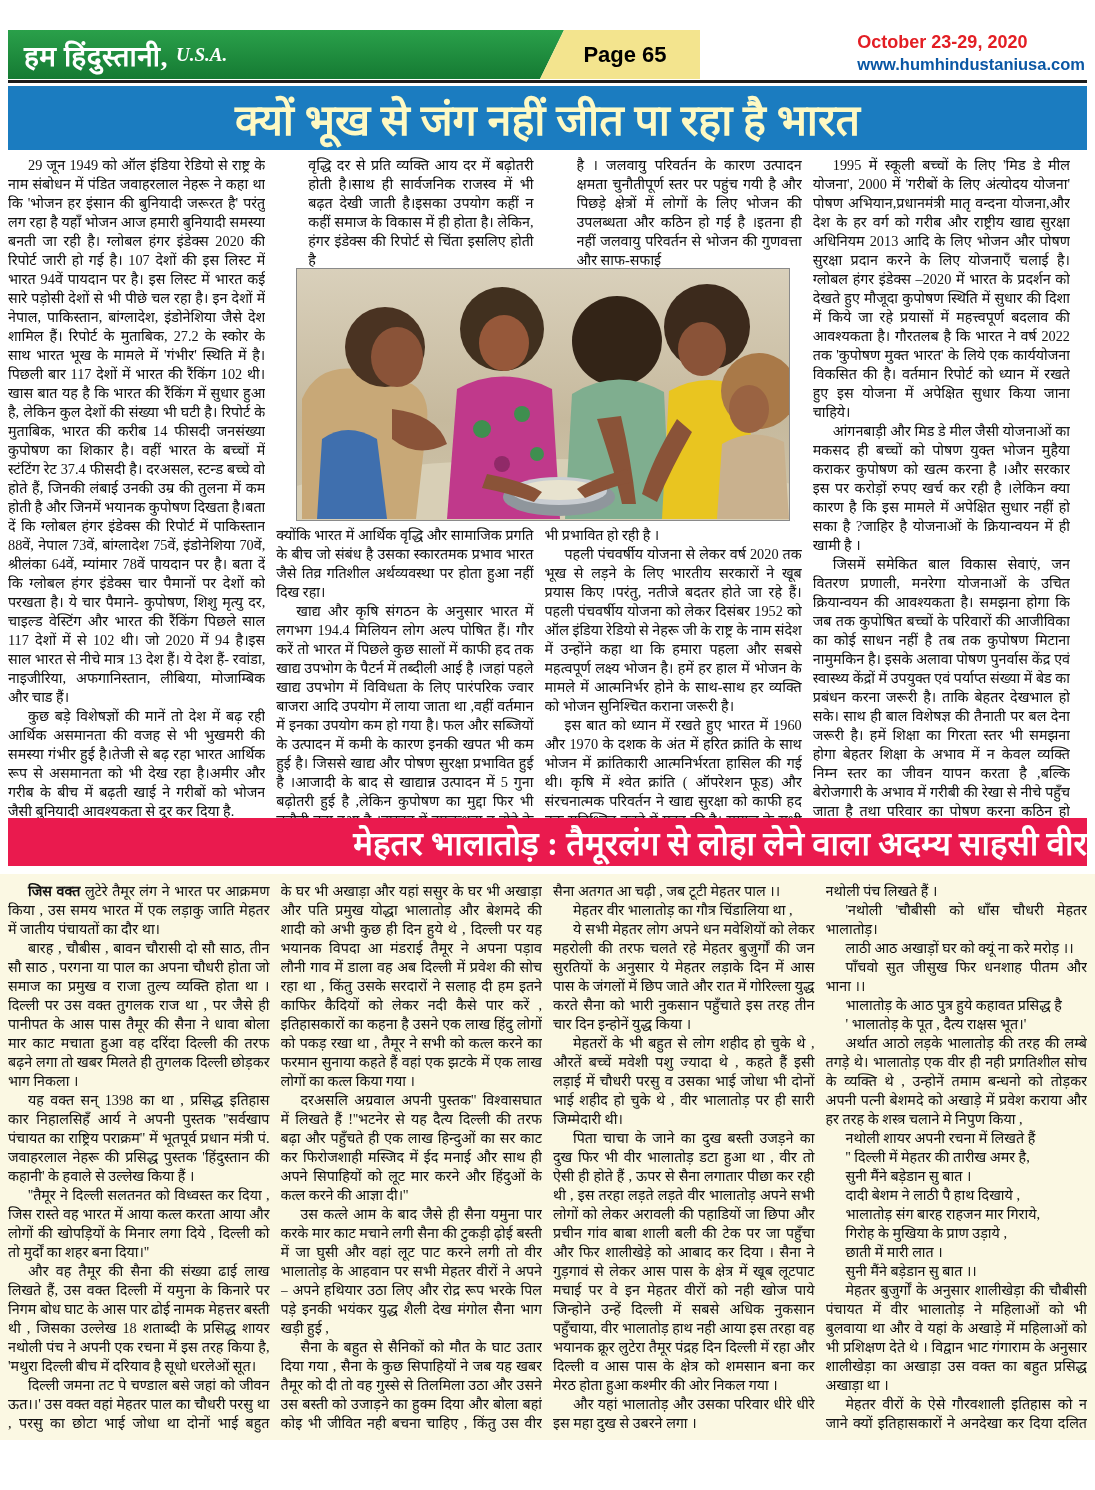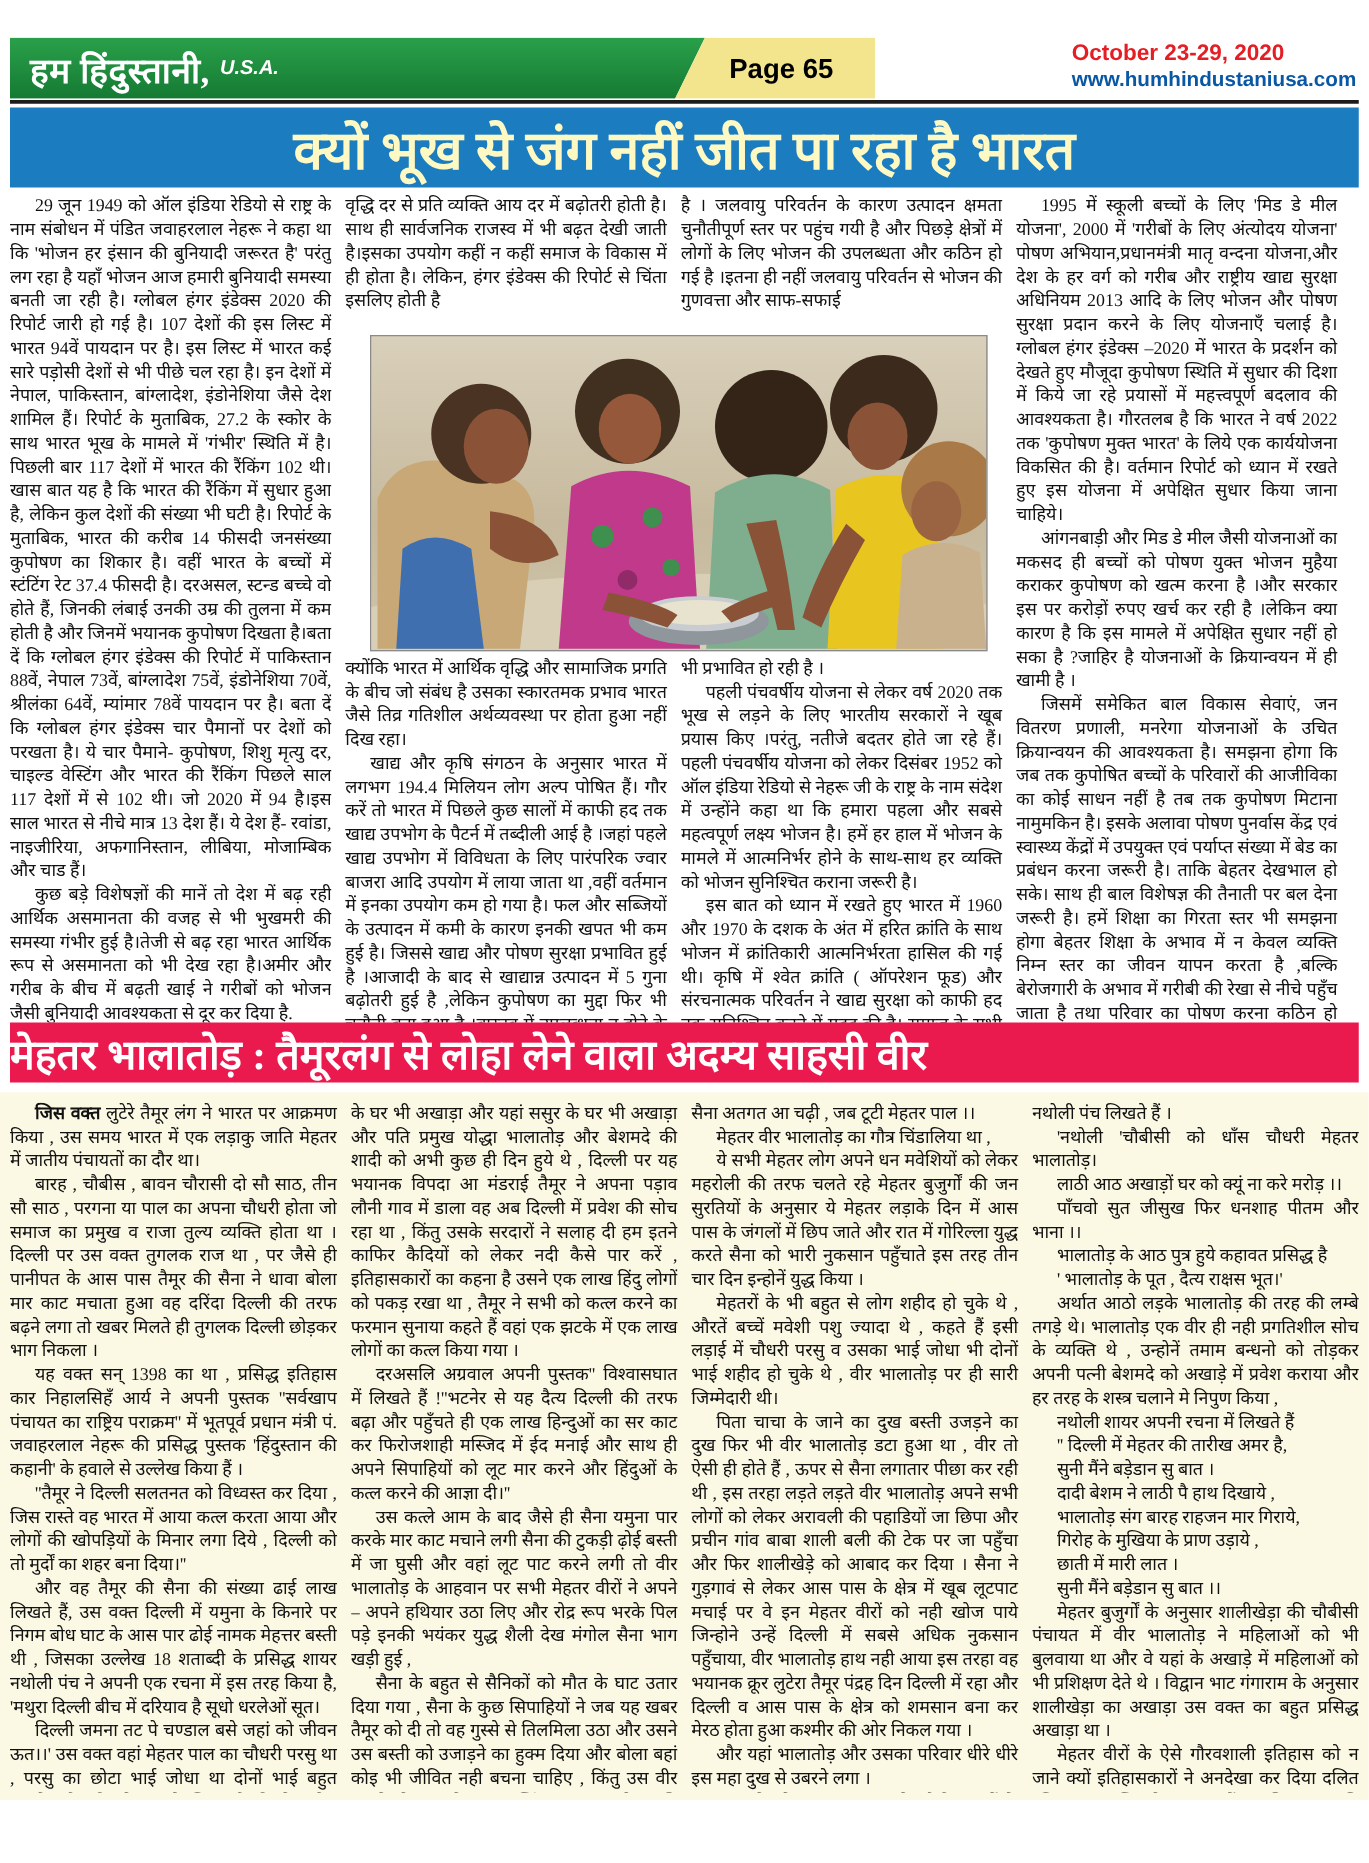--- a/index.html
+++ b/index.html
@@ -10,22 +10,22 @@
   .abs{position:absolute;}
   
   #masthead{top:30px;left:8px;right:8px;height:49px;}
   .green-band{
     position:absolute;left:0;top:0;width:556px;height:49px;
     background:linear-gradient(180deg,var(--masthead_green_light),var(--masthead_green));
     clip-path:polygon(0 0,100% 0,calc(100% - 24px) 100%,0 100%);
     display:flex;align-items:center;padding-left:16px;box-sizing:border-box;
   }
   .brand-hindi{color:#fff;font-size:28px;font-weight:bold;letter-spacing:.5px;}
-  .brand-suffix{color:#fff;font-size:16px;font-weight:bold;font-style:italic;
-    font-family:Liberation Sans, sans-serif;margin-left:8px;}
+  .brand-suffix{color:#fff;font-size:19px;font-weight:bold;font-style:italic;
+    font-family:Liberation Serif, serif;margin-left:8px;}
   .page-tab{
     position:absolute;left:532px;top:0;width:160px;height:49px;
     background:var(--page_tab_yellow);
     clip-path:polygon(24px 0,100% 0,100% 100%,0 100%);
     display:flex;align-items:center;justify-content:center;
   }
   .page-tab span{font-family:"Liberation Sans","DejaVu Sans",sans-serif;
     font-size:22px;font-weight:bold;color:#000;padding-left:10px;}
   .head-right{position:absolute;right:2px;top:1px;text-align:left;
     font-family:"Liberation Sans","DejaVu Sans",sans-serif;line-height:1.25;}
@@ -33,32 +33,32 @@
   .website{color:var(--website_blue);font-size:16.5px;font-weight:bold;}
   .head-rule{top:80px;left:8px;right:8px;height:0;border-top:3px solid #1c1c1c;}
   
   .banner1{
     top:86px;left:8px;right:8px;height:64px;background:var(--headline1_bg);
     display:flex;align-items:center;justify-content:center;
   }
   .banner1 h1{margin:0;color:#fef9c3;font-size:43px;font-weight:bold;white-space:nowrap;}
   .banner2{
     top:818px;left:8px;right:8px;height:48px;background:var(--headline2_bg);
-    display:flex;align-items:center;justify-content:flex-start;
+    display:flex;align-items:center;justify-content:flex-end;
   }
   .banner2 h2{margin:0;color:#fff;font-size:33px;font-weight:bold;white-space:nowrap;}
   
   .cols{display:flex;gap:11px;box-sizing:border-box;}
   #art1-cols{top:156px;left:8px;right:25px;height:662px;overflow:hidden;}
   #art2-bg{top:874px;left:0;right:0;height:566px;background:var(--article2_bg);}
   #art2-cols{top:882px;left:8px;right:8px;height:552px;overflow:hidden;}
   .col{flex:1 1 0;min-width:0;overflow:hidden;font-size:14.3px;line-height:19px;}
   .coltext p{margin:0;text-indent:20px;text-align:justify;}
   .no-first-indent p:first-child{text-indent:0;}
-  .top-snippet{height:112px;overflow:hidden;}
+  .top-snippet{height:112px;overflow:hidden;margin-left:32px;}
   .below-photo{margin-top:258px;}
   
   #photo{left:296px;top:268px;width:494px;height:253px;border:1px solid #8a8a8a;
     box-sizing:border-box;overflow:hidden;background:#c9bda4;}
   #photo svg{display:block;}
 </style>
 </head>
 <body>
 
 <div id="masthead" class="abs">

